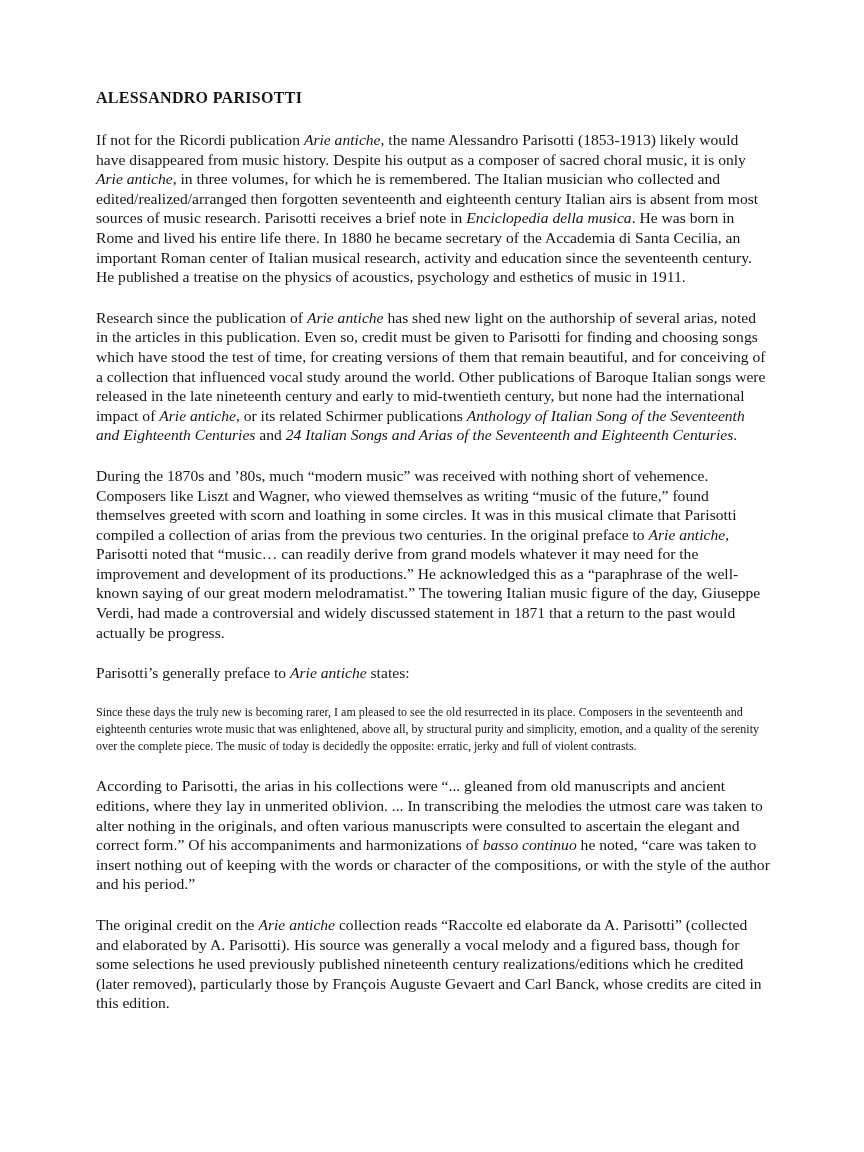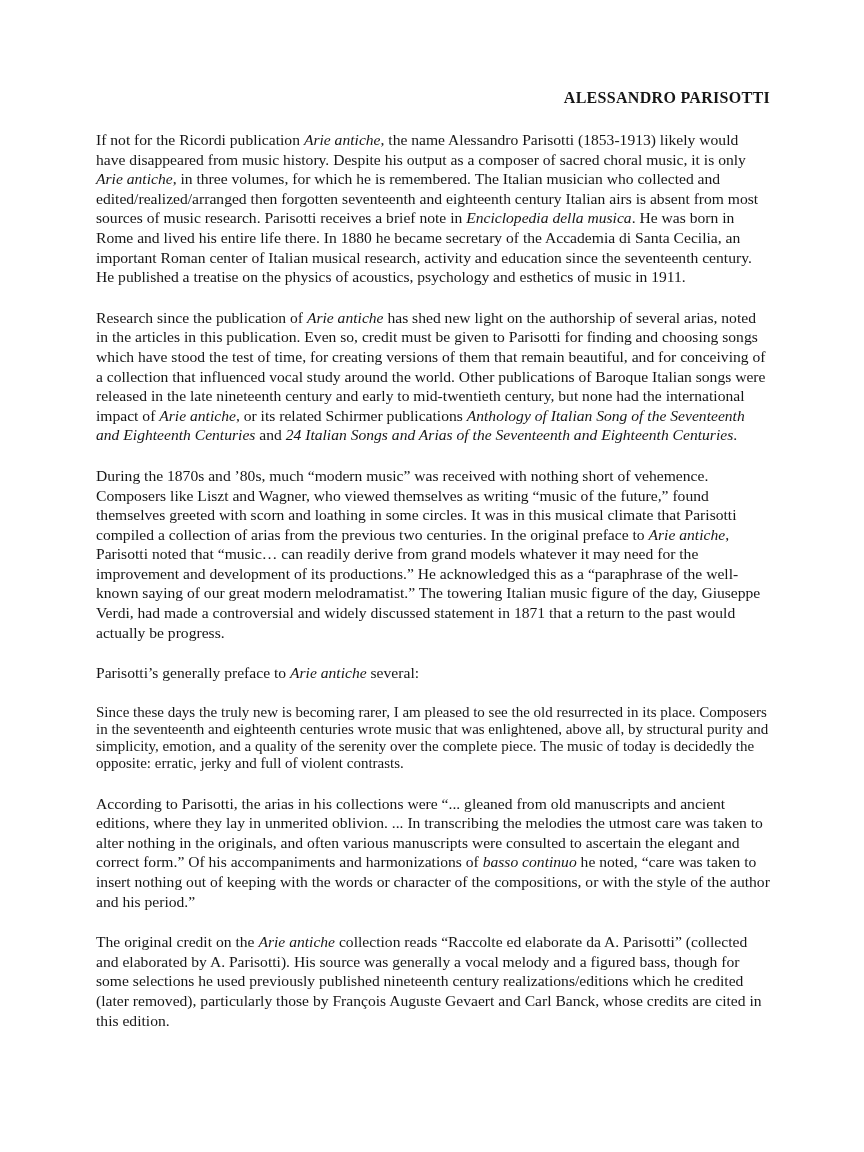--- a/index.html
+++ b/index.html
@@ -12,49 +12,49 @@
     width: 864px;
     height: 1152px;
     box-sizing: border-box;
     background: #ffffff;
     color: #161616;
     font-family: "Liberation Serif", "DejaVu Serif", serif;
     padding: 88px 94px 0 96px;
     overflow: hidden;
   }
   .title {
-    text-align: right;
+    text-align: left;
     font-weight: 700;
     font-size: 16px;
     line-height: 19px;
     letter-spacing: 0.3px;
     margin: 0 0 23px 0;
   }
   .content p {
     margin: 0 0 21px 0;
   }
   p.body {
     font-size: 15.6px;
     line-height: 19.6px;
   }
   p.quote {
-    font-size: 15px;
+    font-size: 12px;
     line-height: 17.2px;
   }
   .it { font-style: italic; }
 </style>
 </head>
 <body>
 
 <div class="page">
   <div class="title">
       <div><span>ALESSANDRO PARISOTTI</span></div>
     </div>
   <div class="content">
       <p class="body"><span>If not for the Ricordi publication </span><span class="it">Arie antiche</span><span>, the name Alessandro Parisotti (1853-1913) likely would have disappeared from music history. Despite his output as a composer of sacred choral music, it is only </span><span class="it">Arie antiche</span><span>, in three volumes, for which he is remembered. The Italian musician who collected and edited/realized/arranged then forgotten seventeenth and eighteenth century Italian airs is absent from most sources of music research. Parisotti receives a brief note in </span><span class="it">Enciclopedia della musica</span><span>.  He was born in Rome and lived his entire life there. In 1880 he became secretary of the Accademia di Santa Cecilia, an important Roman center of Italian musical research, activity and education since the seventeenth century. He published a treatise on the physics of acoustics, psychology and esthetics of music in 1911.</span></p>
       <p class="body"><span>Research since the publication of </span><span class="it">Arie antiche</span><span> has shed new light on the authorship of several arias, noted in the articles in this publication. Even so, credit must be given to Parisotti for finding and choosing songs which have stood the test of time, for creating versions of them that remain beautiful, and for conceiving of a collection that influenced vocal study around the world. Other publications of Baroque Italian songs were released in the late nineteenth century and early to mid-twentieth century, but none had the international impact of </span><span class="it">Arie antiche</span><span>, or its related Schirmer publications </span><span class="it">Anthology of Italian Song of the Seventeenth and Eighteenth Centuries</span><span> and </span><span class="it">24 Italian Songs and Arias of the Seventeenth and Eighteenth Centuries</span><span>.</span></p>
       <p class="body"><span>During the 1870s and ’80s, much “modern music” was received with nothing short of vehemence. Composers like Liszt and Wagner, who viewed themselves as writing “music of the future,” found themselves greeted with scorn and loathing in some circles. It was in this musical climate that Parisotti compiled a collection of arias from the previous two centuries. In the original preface to </span><span class="it">Arie antiche</span><span>, Parisotti noted that “music… can readily derive from grand models whatever it may need for the improvement and development of its productions.” He acknowledged this as a “paraphrase of the well-known saying of our great modern melodramatist.” The towering Italian music figure of the day, Giuseppe Verdi, had made a controversial and widely discussed statement in 1871 that a return to the past would actually be progress.</span></p>
-      <p class="body"><span>Parisotti’s generally preface to </span><span class="it">Arie antiche</span><span> several:</span></p>
+      <p class="body"><span>Parisotti’s generally preface to </span><span class="it">Arie antiche</span><span> states:</span></p>
       <p class="quote"><span>Since these days the truly new is becoming rarer, I am pleased to see the old resurrected in its place. Composers in the seventeenth and eighteenth centuries wrote music that was enlightened, above all, by structural purity and simplicity, emotion, and a quality of the serenity over the complete piece. The music of today is decidedly the opposite: erratic, jerky and full of violent contrasts.</span></p>
       <p class="body"><span>According to Parisotti, the arias in his collections were “... gleaned from old manuscripts and ancient editions, where they lay in unmerited oblivion. ... In transcribing the melodies the utmost care was taken to alter nothing in the originals, and often various manuscripts were consulted to ascertain the elegant and correct form.”  Of his accompaniments and harmonizations of </span><span class="it">basso continuo</span><span> he noted, “care was taken to insert nothing out of keeping with the words or character of the compositions, or with the style of the author and his period.”</span></p>
       <p class="body"><span>The original credit on the </span><span class="it">Arie antiche</span><span> collection reads “Raccolte ed elaborate da A. Parisotti” (collected and elaborated by A. Parisotti). His source was generally a vocal melody and a figured bass, though for some selections he used previously published nineteenth century realizations/editions which he credited (later removed), particularly those by François Auguste Gevaert and Carl Banck, whose credits are cited in this edition.</span></p>
     </div>
 </div>
 
 </body></html>

